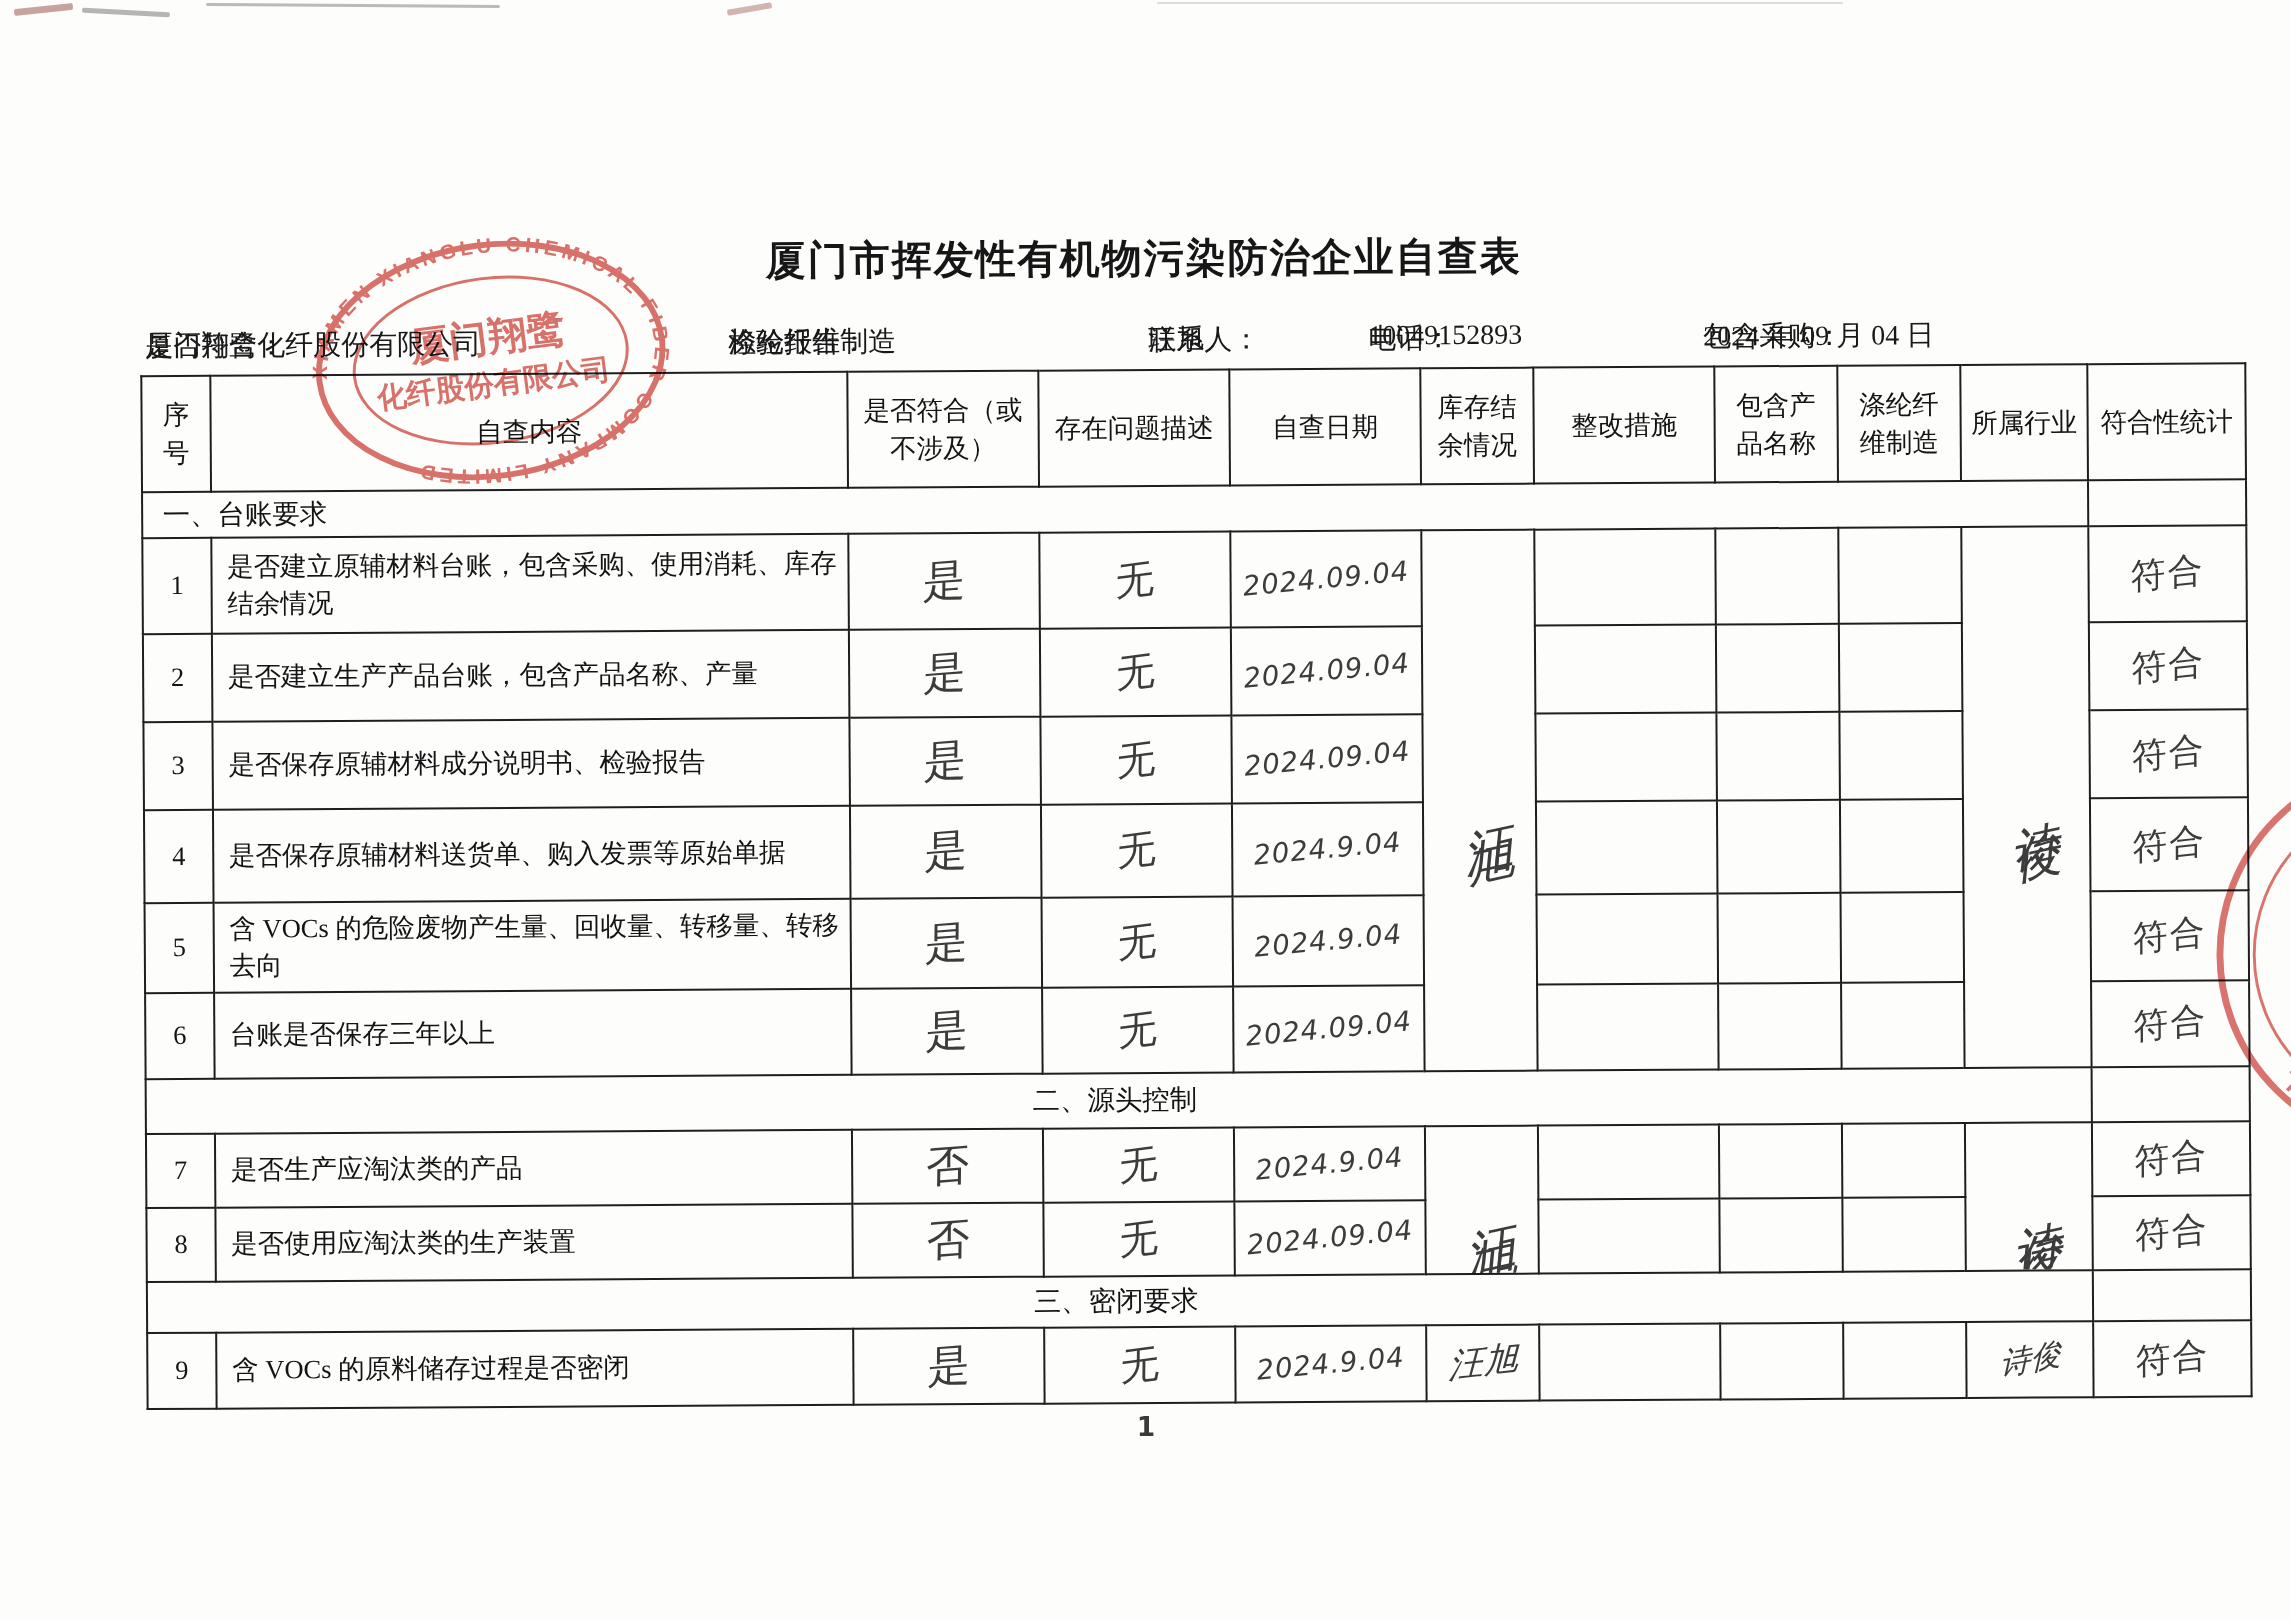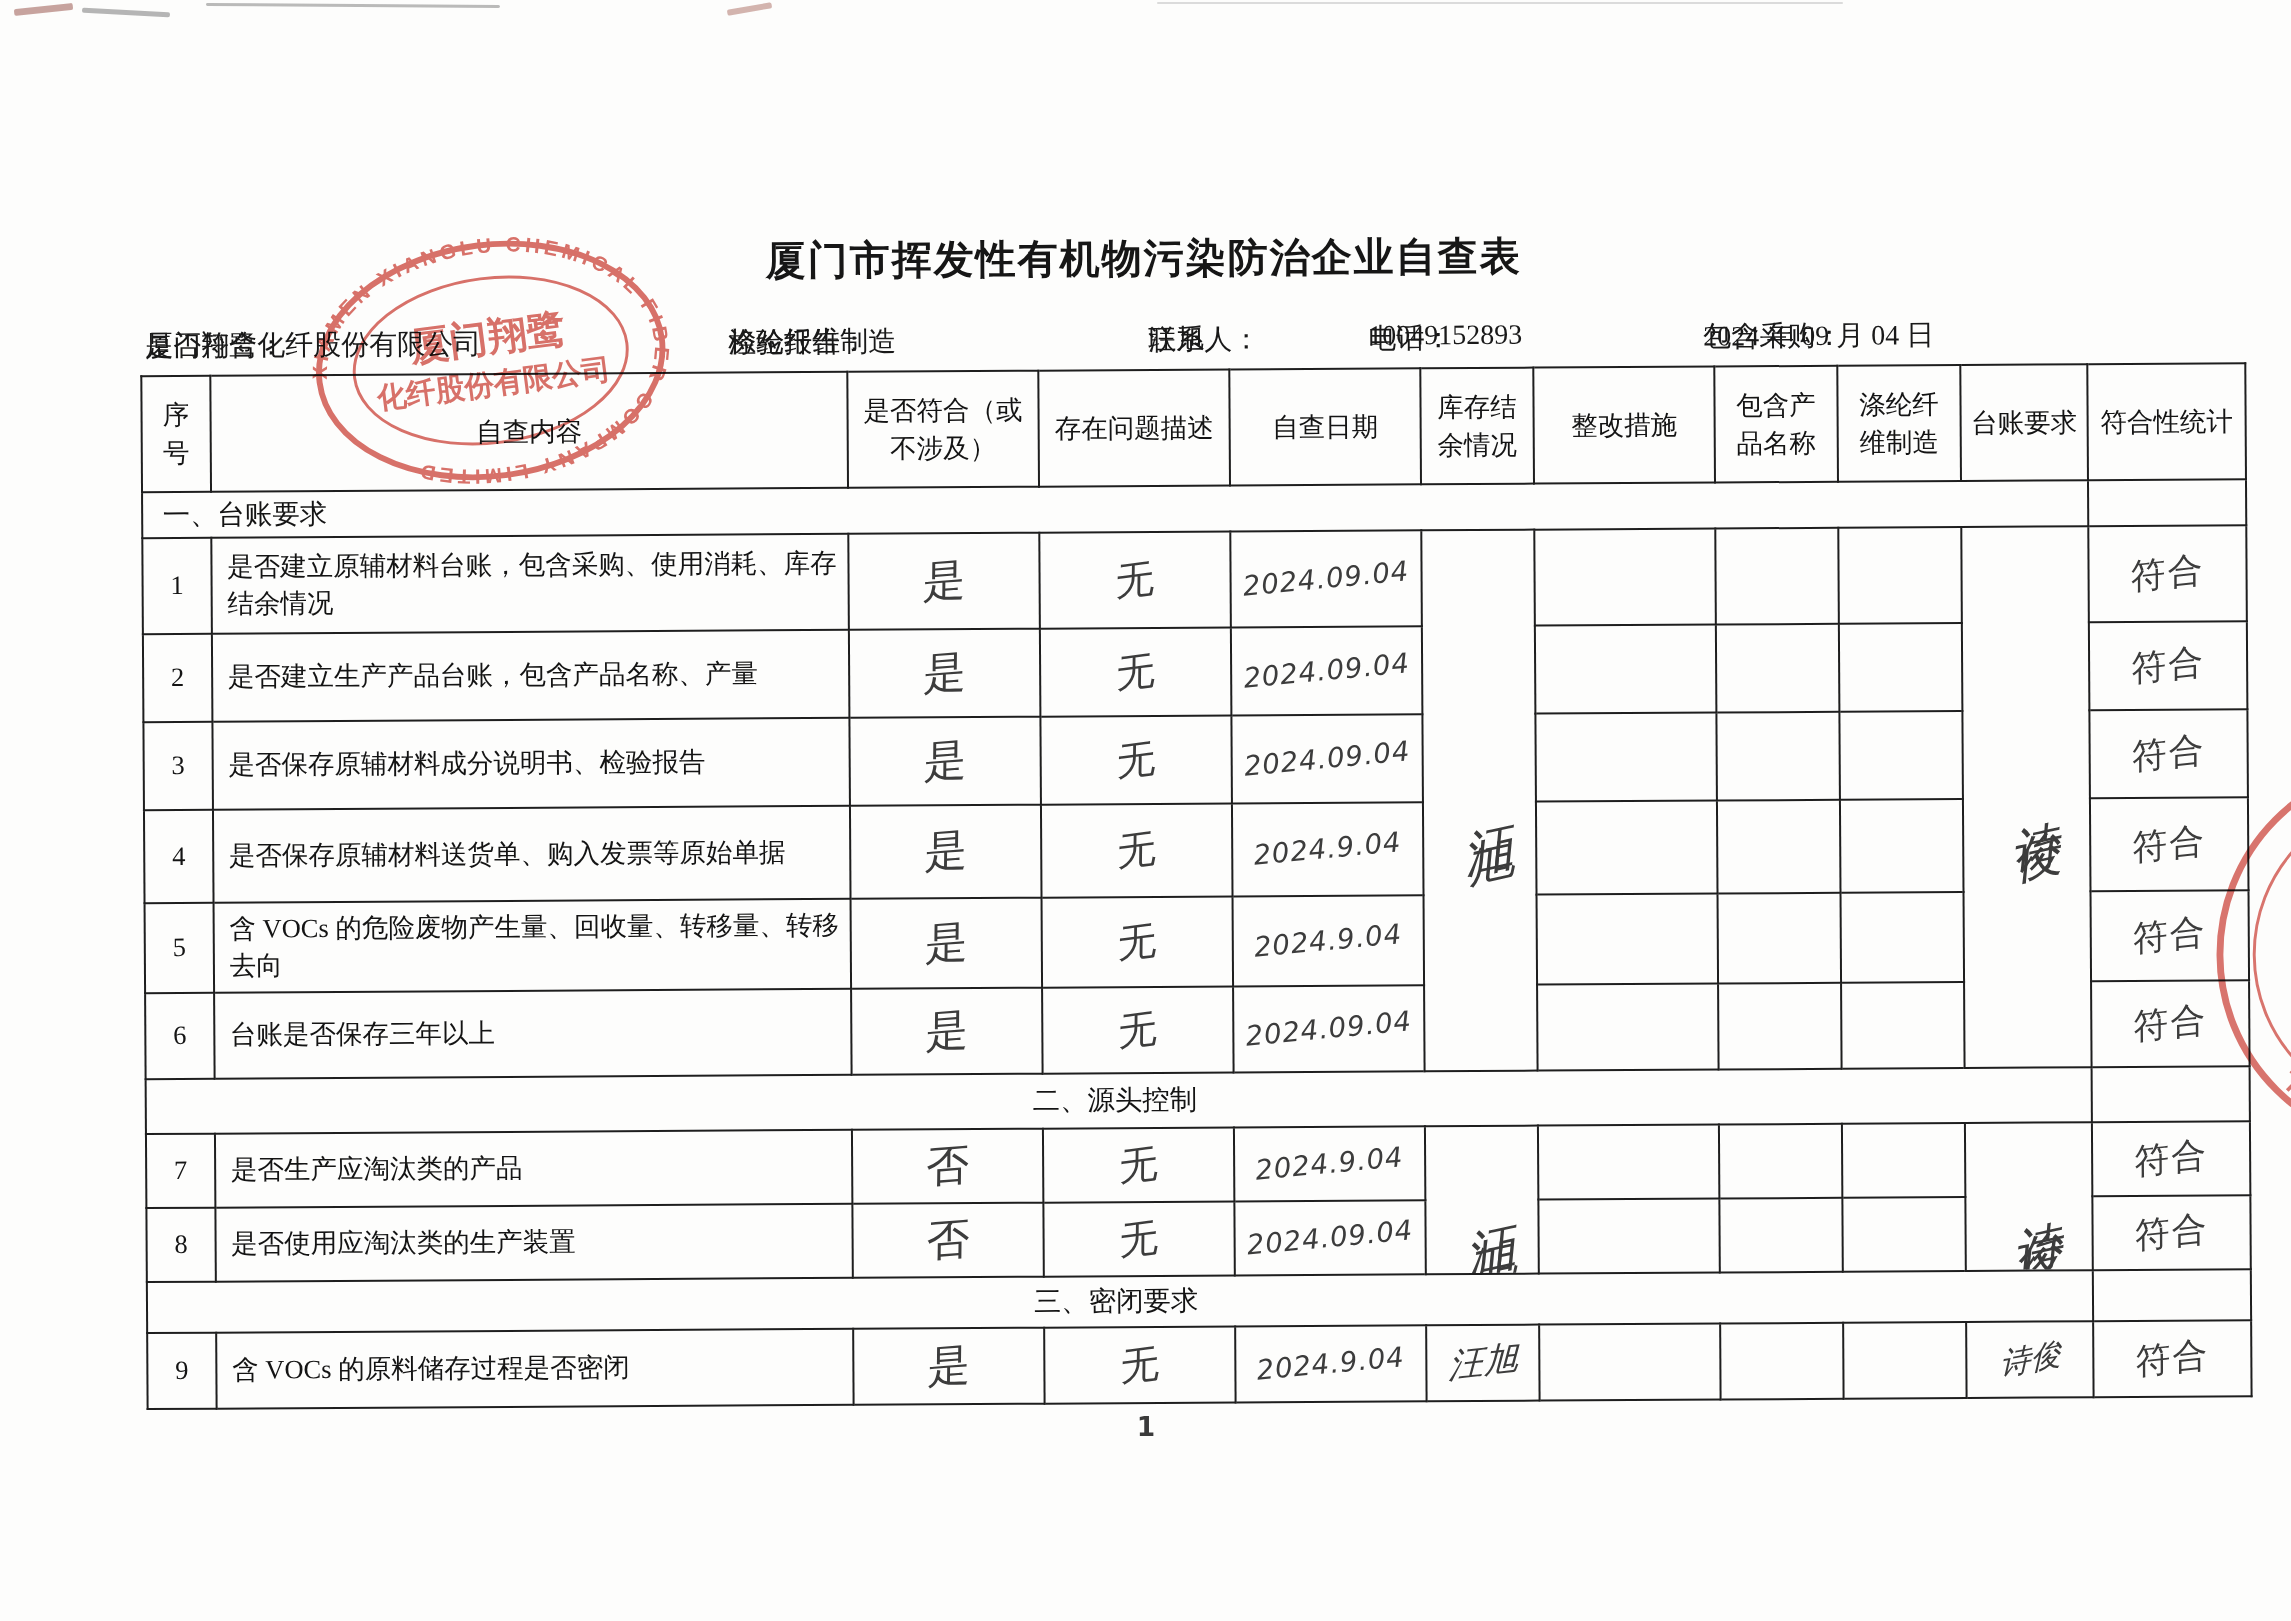--- a/index.html
+++ b/index.html
@@ -139,21 +139,21 @@
         <tr class="h-head">
       <th>序号</th>
       <th>自查内容</th>
       <th>是否符合（或不涉及）</th>
       <th>存在问题描述</th>
       <th>自查日期</th>
       <th>库存结余情况</th>
       <th>整改措施</th>
       <th>包含产品名称</th>
       <th>涤纶纤维制造</th>
-      <th>台账要求</th>
+      <th>所属行业</th>
       <th>符合性统计</th>
     </tr>
 
     <tr class="section-row h-sec1">
       <td colspan="10">一、台账要求</td>
       <td></td>
     </tr>
 
     <tr class="h-r1">
       <td>1</td>

